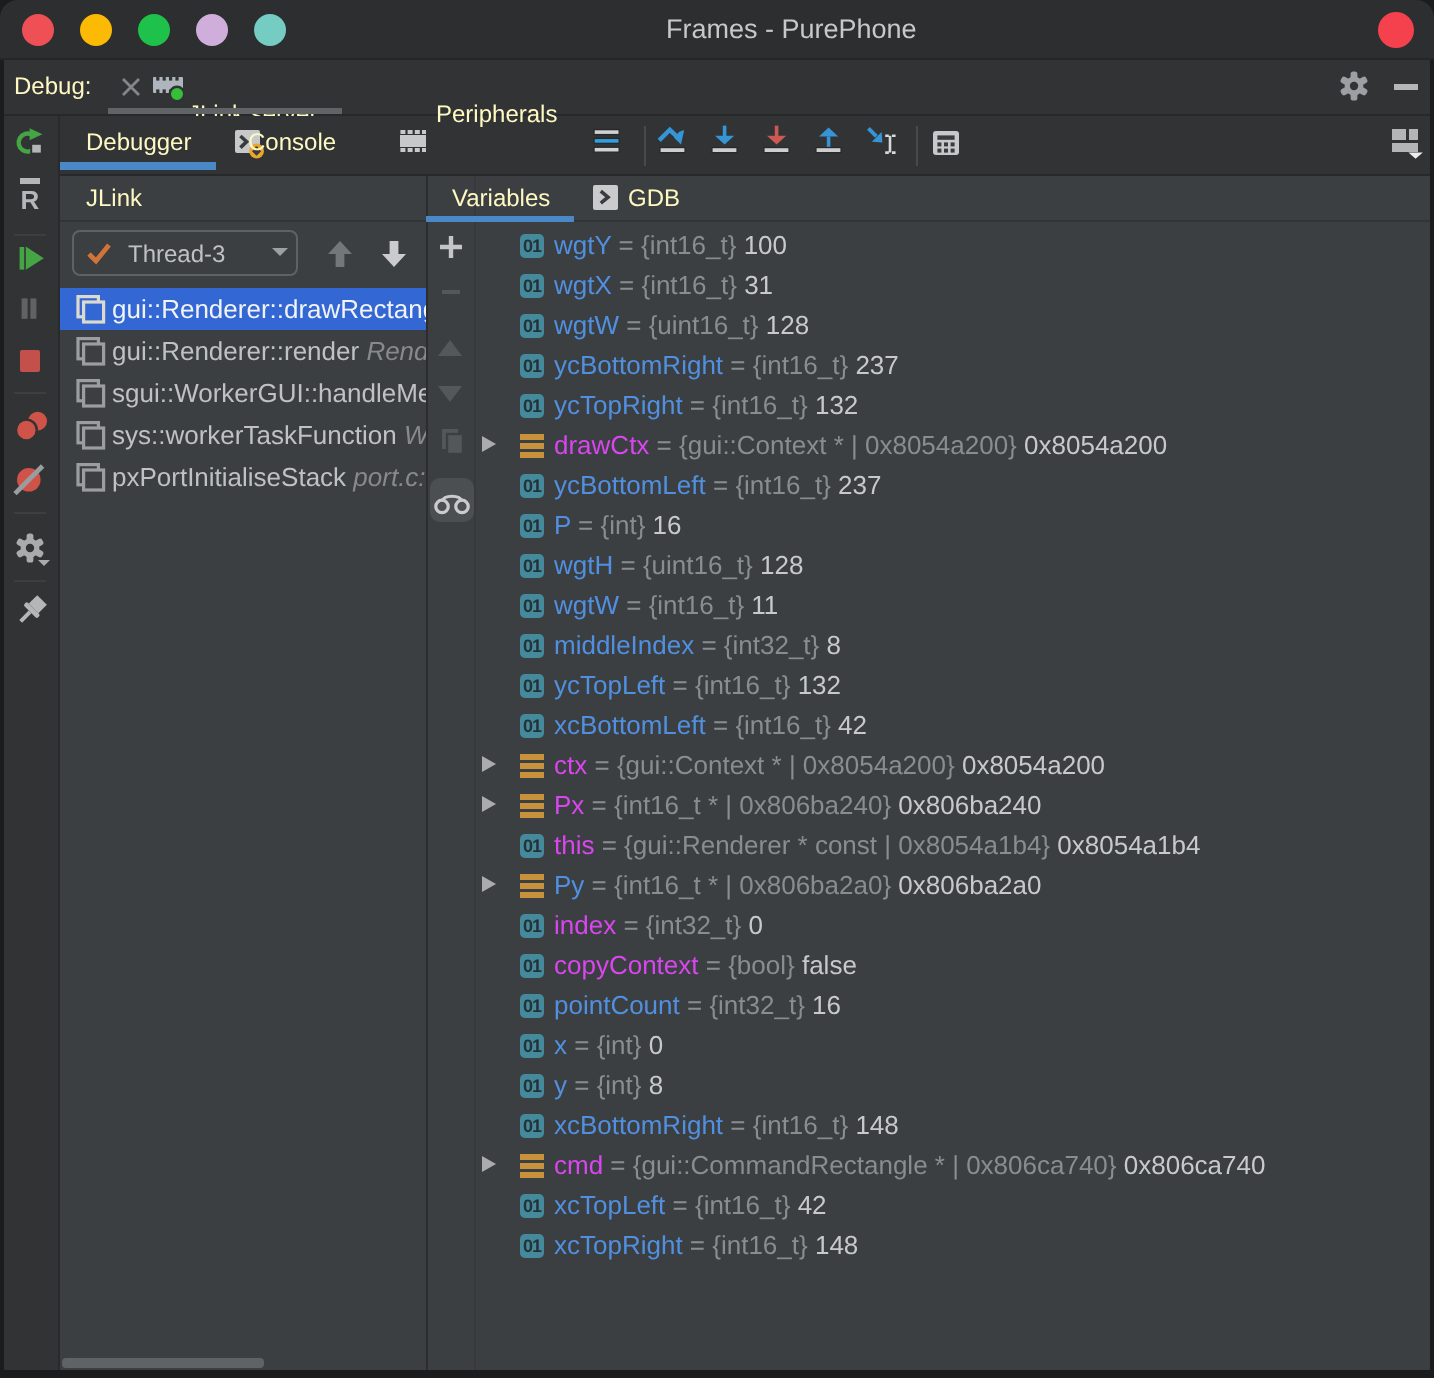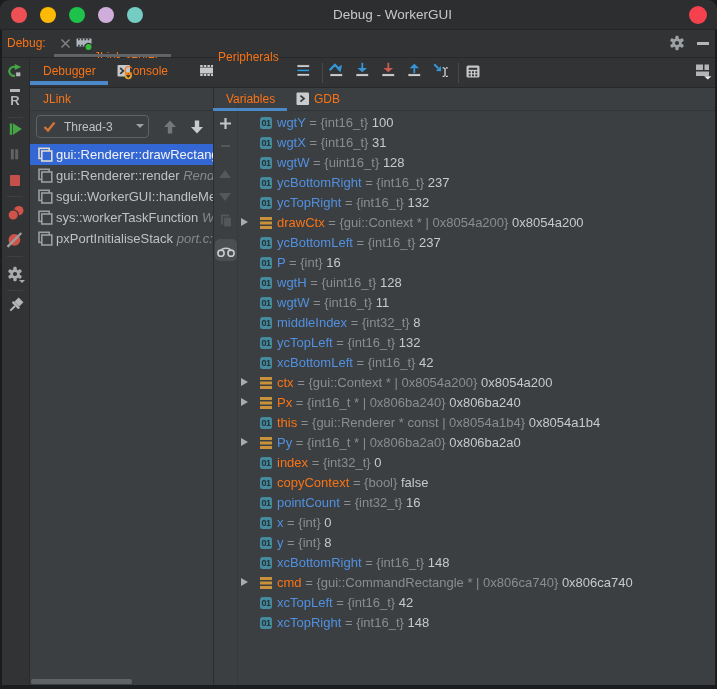--- a/index.html
+++ b/index.html
@@ -8,44 +8,44 @@
 .dot{position:absolute;border-radius:50%}
 #tabrow{position:absolute;left:2px;top:30px;width:713px;height:28px;background:#313335;border-bottom:1px solid #26282a}
 #sidebar{position:absolute;left:2px;top:58px;width:28px;height:627px;background:#313335;border-right:1px solid #282a2c}
 #toolbar{position:absolute;left:30px;top:58px;width:685px;height:30px;background:#313335;border-bottom:1px solid #26282a}
 #frames{position:absolute;left:30px;top:88px;width:183px;height:597px;background:#3c3f41;overflow:hidden}
 #vstrip{position:absolute;left:213px;top:88px;width:25px;height:597px;background:#3c3f41;border-left:1px solid #2b2d2f;border-right:1px solid #37393b}
 #vars{position:absolute;left:238px;top:88px;width:477px;height:597px;background:#3c3f41;overflow:hidden}
 .lb{position:absolute;left:0;top:30px;width:2px;height:659px;background:#1a1c1e}
 .rb{position:absolute;left:715px;top:30px;width:2px;height:659px;background:#1a1c1e}
 #botborder{position:absolute;left:0;top:685px;width:717px;height:4px;background:#1a1c1e}
-.t12{font-size:12px;color:#f97316}
+.t12{font-size:12px;color:#fef9c3}
 .sep{position:absolute;width:1px;background:#47494b}
 .hsep{position:absolute;height:1px;background:#3f4143}
 .vrow{position:absolute;left:0;width:477px;height:20px;line-height:20px;font-size:13px;white-space:pre}
 .vname-b{color:#5190e0}
-.vname-r{color:#f97316}
+.vname-r{color:#d946ef}
 .vdim{color:#8a8d8f}
 .vval{color:#c7c9cb}
 .arrow-r{position:absolute;width:0;height:0;border-left:7.5px solid #a9abad;border-top:4.8px solid transparent;border-bottom:4.8px solid transparent}
 .ic01{position:absolute;width:12px;height:12px;border-radius:2.5px;background:#45899c;color:#243135;font-size:9px;font-weight:bold;text-align:center;line-height:12px;letter-spacing:-0.5px}
 .icst{position:absolute;width:12px;height:3px;background:#c8913c;box-shadow:0 4.5px 0 #c8913c,0 9px 0 #c8913c}
 .frow{position:absolute;left:30px;width:183px;height:21px;line-height:21px;font-size:13px;white-space:pre;overflow:hidden;color:#bfc1c3}
 .frow .it{font-style:italic;color:#87898b}
 .frow.sel{background:#3368d4;color:#f2f3f4}
 </style></head><body>
 
 <div id="titlebar"></div>
 <div class="dot" style="left:11px;top:7px;width:16px;height:16px;background:#ef5056"></div>
 <div class="dot" style="left:40px;top:7px;width:16px;height:16px;background:#fcba04"></div>
 <div class="dot" style="left:69px;top:7px;width:16px;height:16px;background:#1ec24a"></div>
 <div class="dot" style="left:98px;top:7px;width:16px;height:16px;background:#cfaedb"></div>
 <div class="dot" style="left:127px;top:7px;width:16px;height:16px;background:#74ccc3"></div>
 <div class="dot" style="left:689px;top:6px;width:18px;height:18px;background:#f5414e"></div>
-<div class="abs" style="left:333px;top:0;width:240px;height:30px;line-height:30px;font-size:13.5px;color:#c6c8ca">Debug - WorkerGUI</div>
+<div class="abs" style="left:333px;top:0;width:240px;height:30px;line-height:30px;font-size:13.5px;color:#c6c8ca">Frames - PurePhone</div>
 <div id="tabrow"></div>
 <div class="abs t12" style="left:7px;top:30px;height:27px;line-height:27px">Debug:</div>
 <svg class="abs" style="left:60px;top:38px" width="11" height="11" viewBox="0 0 11 11">
     <path d="M1.5 1.5 L9.5 9.5 M9.5 1.5 L1.5 9.5" stroke="#84878a" stroke-width="1.4"></path>
   </svg>
 <svg class="abs" style="left:75px;top:34px" width="18" height="18" viewBox="0 0 18 18">
 <g fill="#aeb5bc">
 <rect x="1.5" y="4.5" width="15" height="8" rx="0.5"></rect>
 </g>
 <g fill="#313335">

